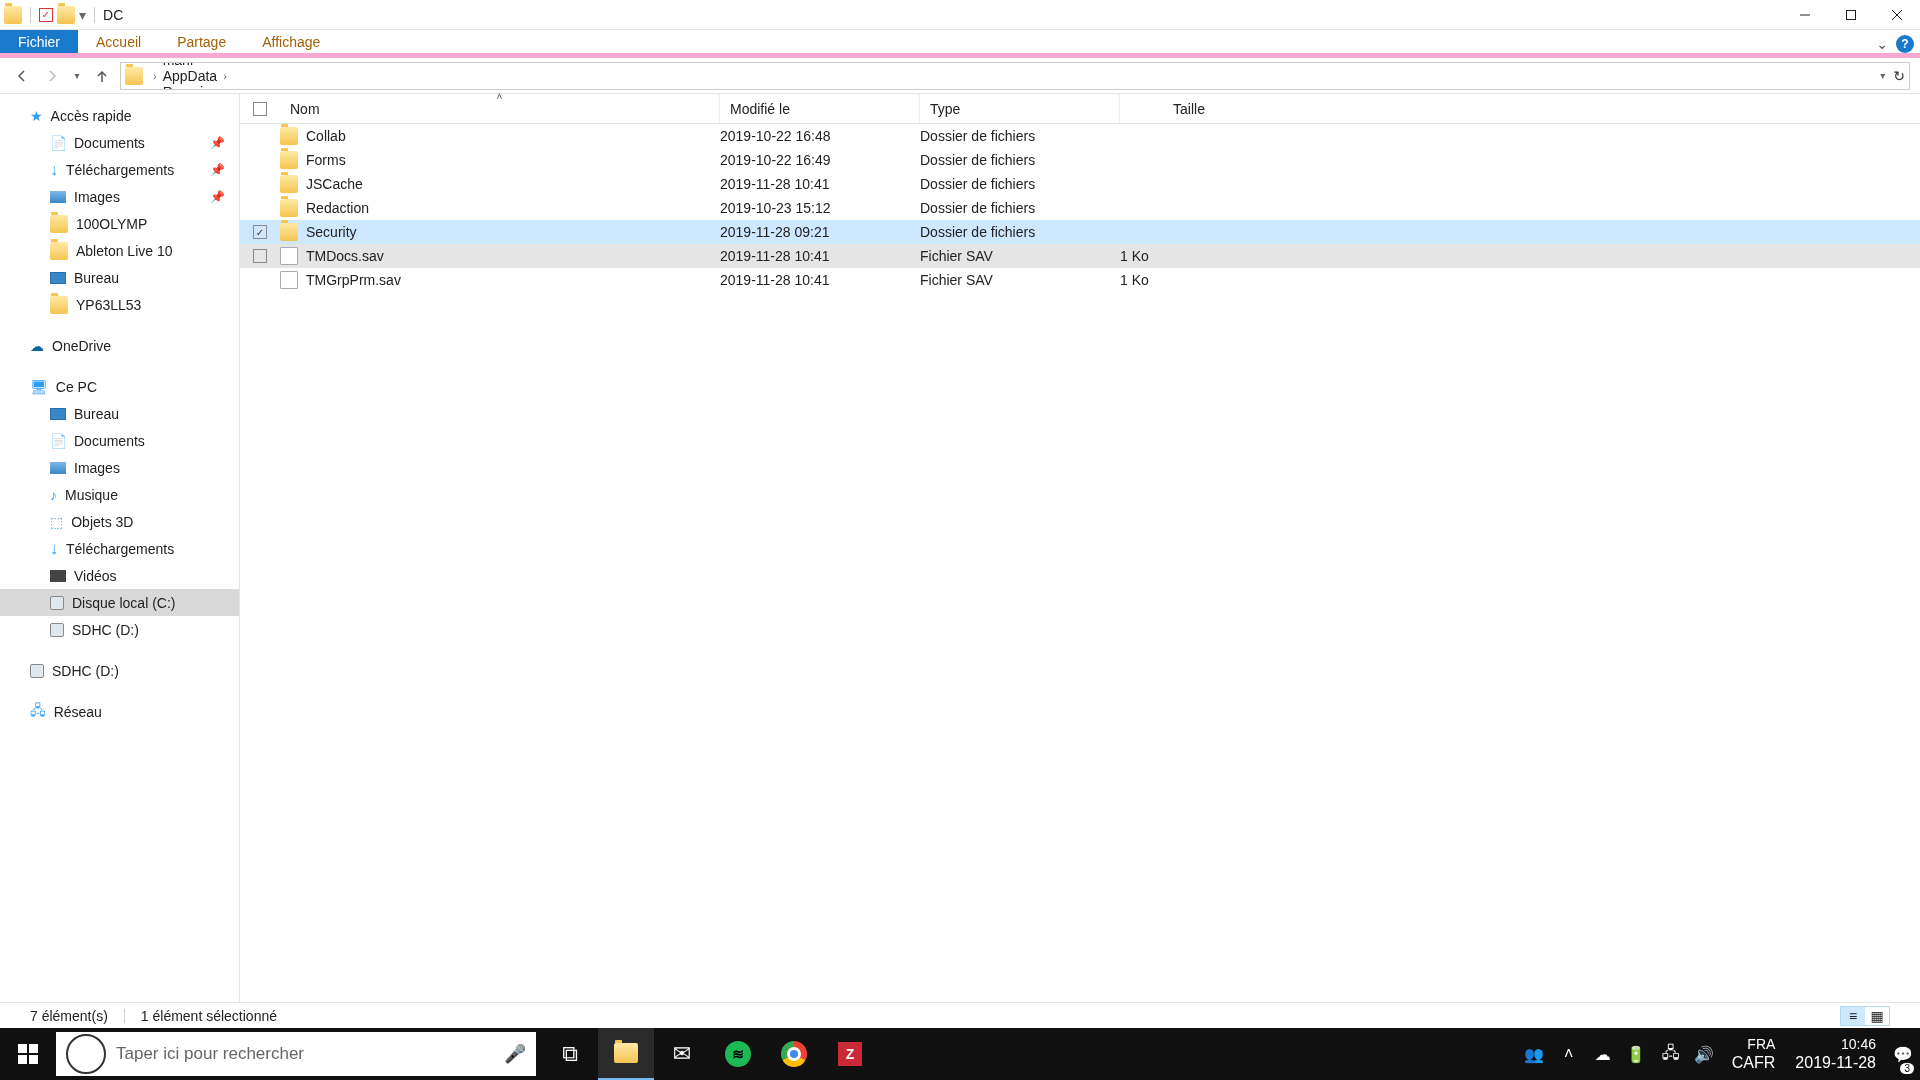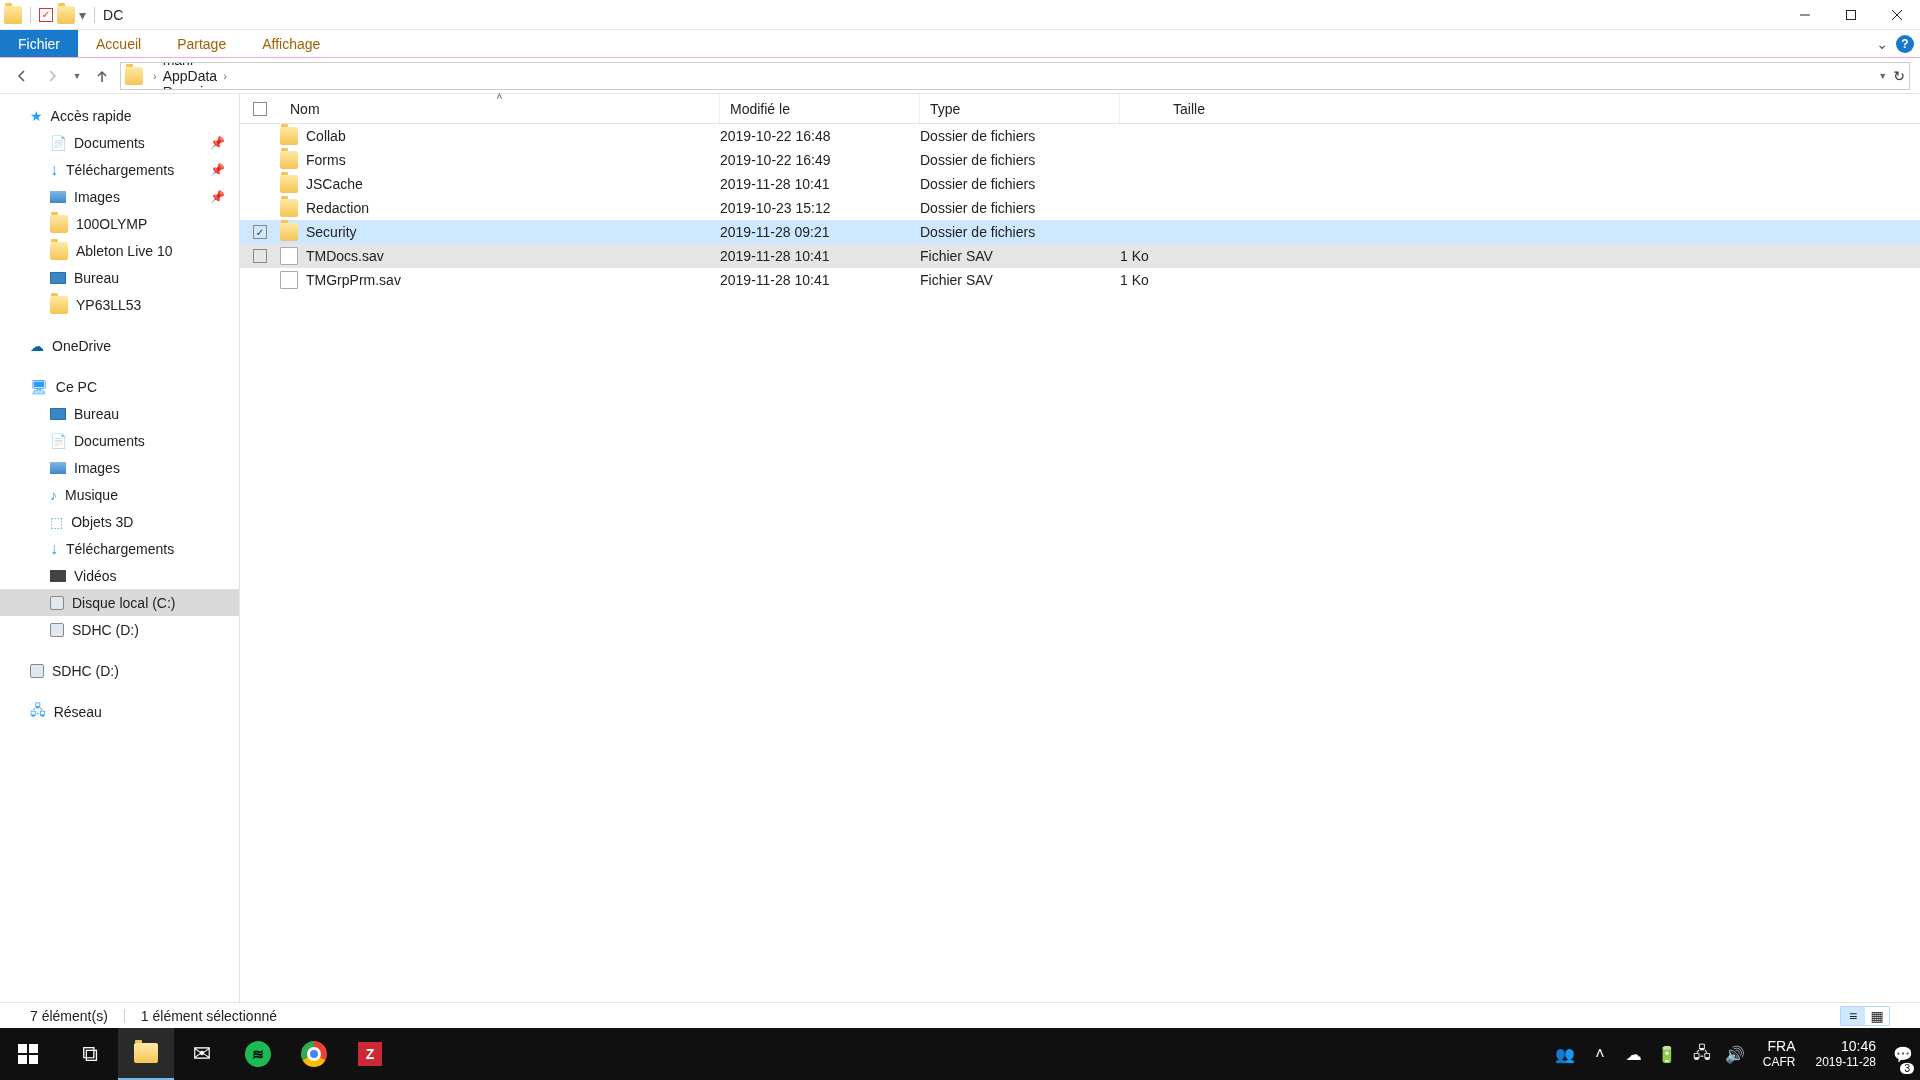--- a/index.html
+++ b/index.html
@@ -7,21 +7,21 @@
   
   .titlebar { height:30px; display:flex; align-items:center; padding-left:4px; background:#fff; border-bottom:1px solid #e5e5e5; }
   .qat { display:flex; align-items:center; gap:4px; }
   .qat .folder-ico { width:18px; height:18px; }
   .divider-v { width:1px; height:16px; background:#ccc; margin:0 4px; }
   .title-text { margin-left:4px; }
   .win-controls { margin-left:auto; display:flex; }
   .win-btn { width:46px; height:30px; display:flex; align-items:center; justify-content:center; }
   .win-btn svg { width:12px; height:12px; stroke:#222; stroke-width:1; fill:none; }
   
-  .ribbon { height:28px; display:flex; align-items:stretch; background:#fff; border-bottom:1px solid #f9a8d4; position:relative; }
+  .ribbon { height:28px; display:flex; align-items:stretch; background:#fff; border-bottom:5px solid #f9a8d4; position:relative; }
   .ribbon-tab { padding:0 18px; display:flex; align-items:center; color:#a16207; }
   .ribbon-tab.file { background:#1979ca; color:#fff; }
   .ribbon-right { position:absolute; right:6px; top:0; height:28px; display:flex; align-items:center; gap:8px; }
   .help-circle { width:18px; height:18px; border-radius:50%; background:#1979ca; color:#fff; display:flex; align-items:center; justify-content:center; font-size:12px; font-weight:bold; }
   
   .navbar { height:36px; display:flex; align-items:center; padding:0 10px; gap:6px; background:#fff; border-bottom:1px solid #e5e5e5; }
   .nav-arrow { width:24px; height:24px; display:flex; align-items:center; justify-content:center; color:#555; }
   .nav-arrow.disabled { color:#bbb; }
   .address { flex:1; height:28px; border:1px solid #ccc; display:flex; align-items:center; padding:0 4px; overflow:hidden; }
   .address .folder-ico { width:18px; height:18px; margin-right:4px; flex:none; }
@@ -75,21 +75,21 @@
   .cortana-wrap { display:flex; align-items:center; background:#fff; height:44px; margin:4px 0; width:480px; }
   .cortana-circle { width:40px; height:40px; border:2px solid #333; border-radius:50%; margin:0 10px; }
   .cortana-input { flex:1; color:#666; font-size:17px; }
   .cortana-mic { width:40px; text-align:center; color:#555; font-size:18px; }
   .task-icons { display:flex; align-items:center; gap:0; margin-left:6px; }
   .task-icons .tb-btn { width:56px; font-size:22px; }
   .active-app { border-bottom:2px solid #76b9ed; background:#2a2a2a; }
   .tray { margin-left:auto; display:flex; align-items:center; height:52px; }
   .tray .tb-btn { width:34px; color:#fff; font-size:16px; }
   .clock { text-align:right; padding:0 10px; line-height:1.2; font-size:13px; color:#fff; }
-  .clock .small { font-size:12px; color:#fff; display:block; }
+  .clock .small { font-size:16px; color:#fff; display:block; }
   .notif { width:46px; position:relative; }
   .notif .badge { position:absolute; bottom:6px; right:6px; background:#fff; color:#000; font-size:10px; border-radius:8px; padding:0 4px; }
   
   .ico-folder { background:linear-gradient(#ffe9a6,#f5c452); border-radius:2px; position:relative; }
   .ico-folder::before { content:""; position:absolute; top:-3px; left:1px; width:7px; height:3px; background:#f5c452; border-radius:1px 1px 0 0; }
   .ico-file { border:1px solid #aaa; background:#fff; border-radius:1px; }
   .ico-star { color:#2e9df7; font-size:14px; }
   .ico-onedrive { color:#0a64a0; font-size:14px; }
   .ico-pc { color:#2e9df7; font-size:14px; }
   .ico-net { color:#2e9df7; font-size:14px; }
@@ -447,20 +447,25 @@
 
 <div class="taskbar">
   <div class="tb-btn start">
     <svg width="20" height="20" viewBox="0 0 20 20">
         <rect x="0" y="0" width="9" height="9" fill="#fff"></rect>
         <rect x="11" y="0" width="9" height="9" fill="#fff"></rect>
         <rect x="0" y="11" width="9" height="9" fill="#fff"></rect>
         <rect x="11" y="11" width="9" height="9" fill="#fff"></rect>
       </svg>
   </div>
+  <div class="cortana-wrap">
+    <div class="cortana-circle"></div>
+    <div class="cortana-input">Taper ici pour rechercher</div>
+    <div class="cortana-mic">🎤</div>
+  </div>
   <div class="task-icons">
     <div class="tb-btn" style="color:#fff;">⧉</div>
     <div class="tb-btn active-app">
         <div class="ico-folder" style="width:24px;height:20px;"></div>
       </div>
     <div class="tb-btn" style="color:#fff;">✉</div>
     <div class="tb-btn">
         <div style="width:26px;height:26px;border-radius:50%;background:#1db954;color:#000;display:flex;align-items:center;justify-content:center;font-weight:bold;">≋</div>
       </div>
     <div class="tb-btn">

